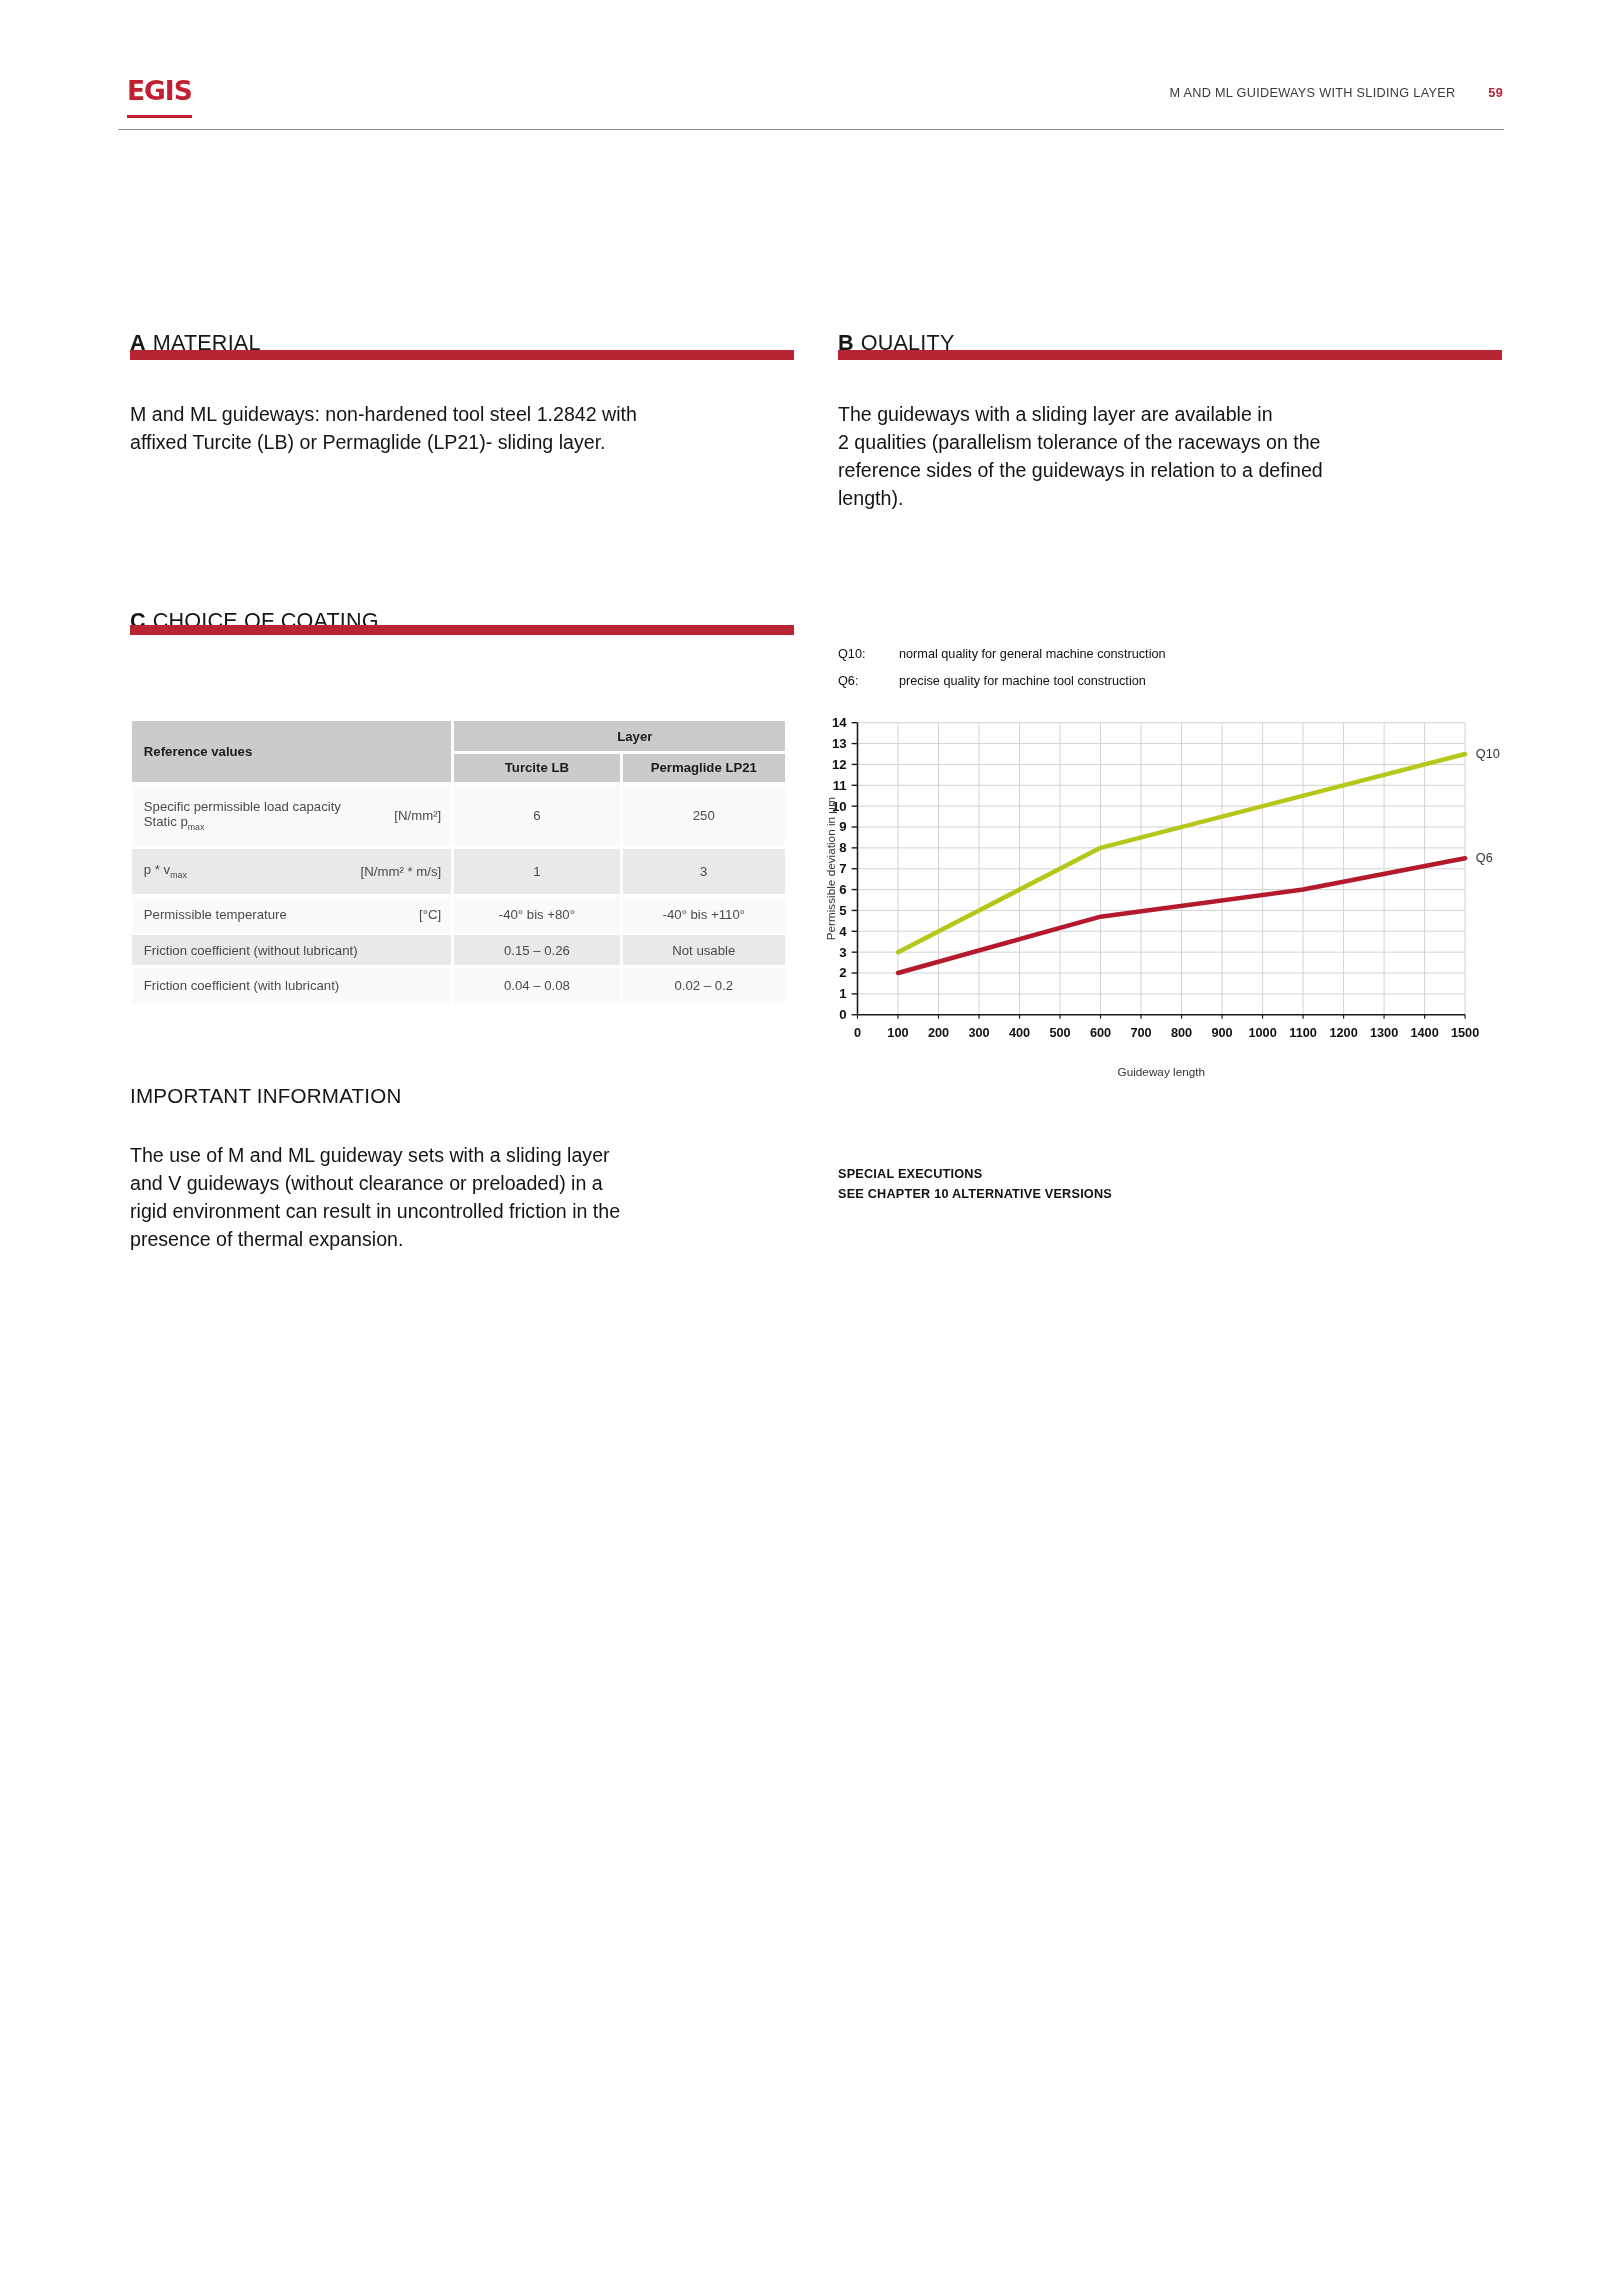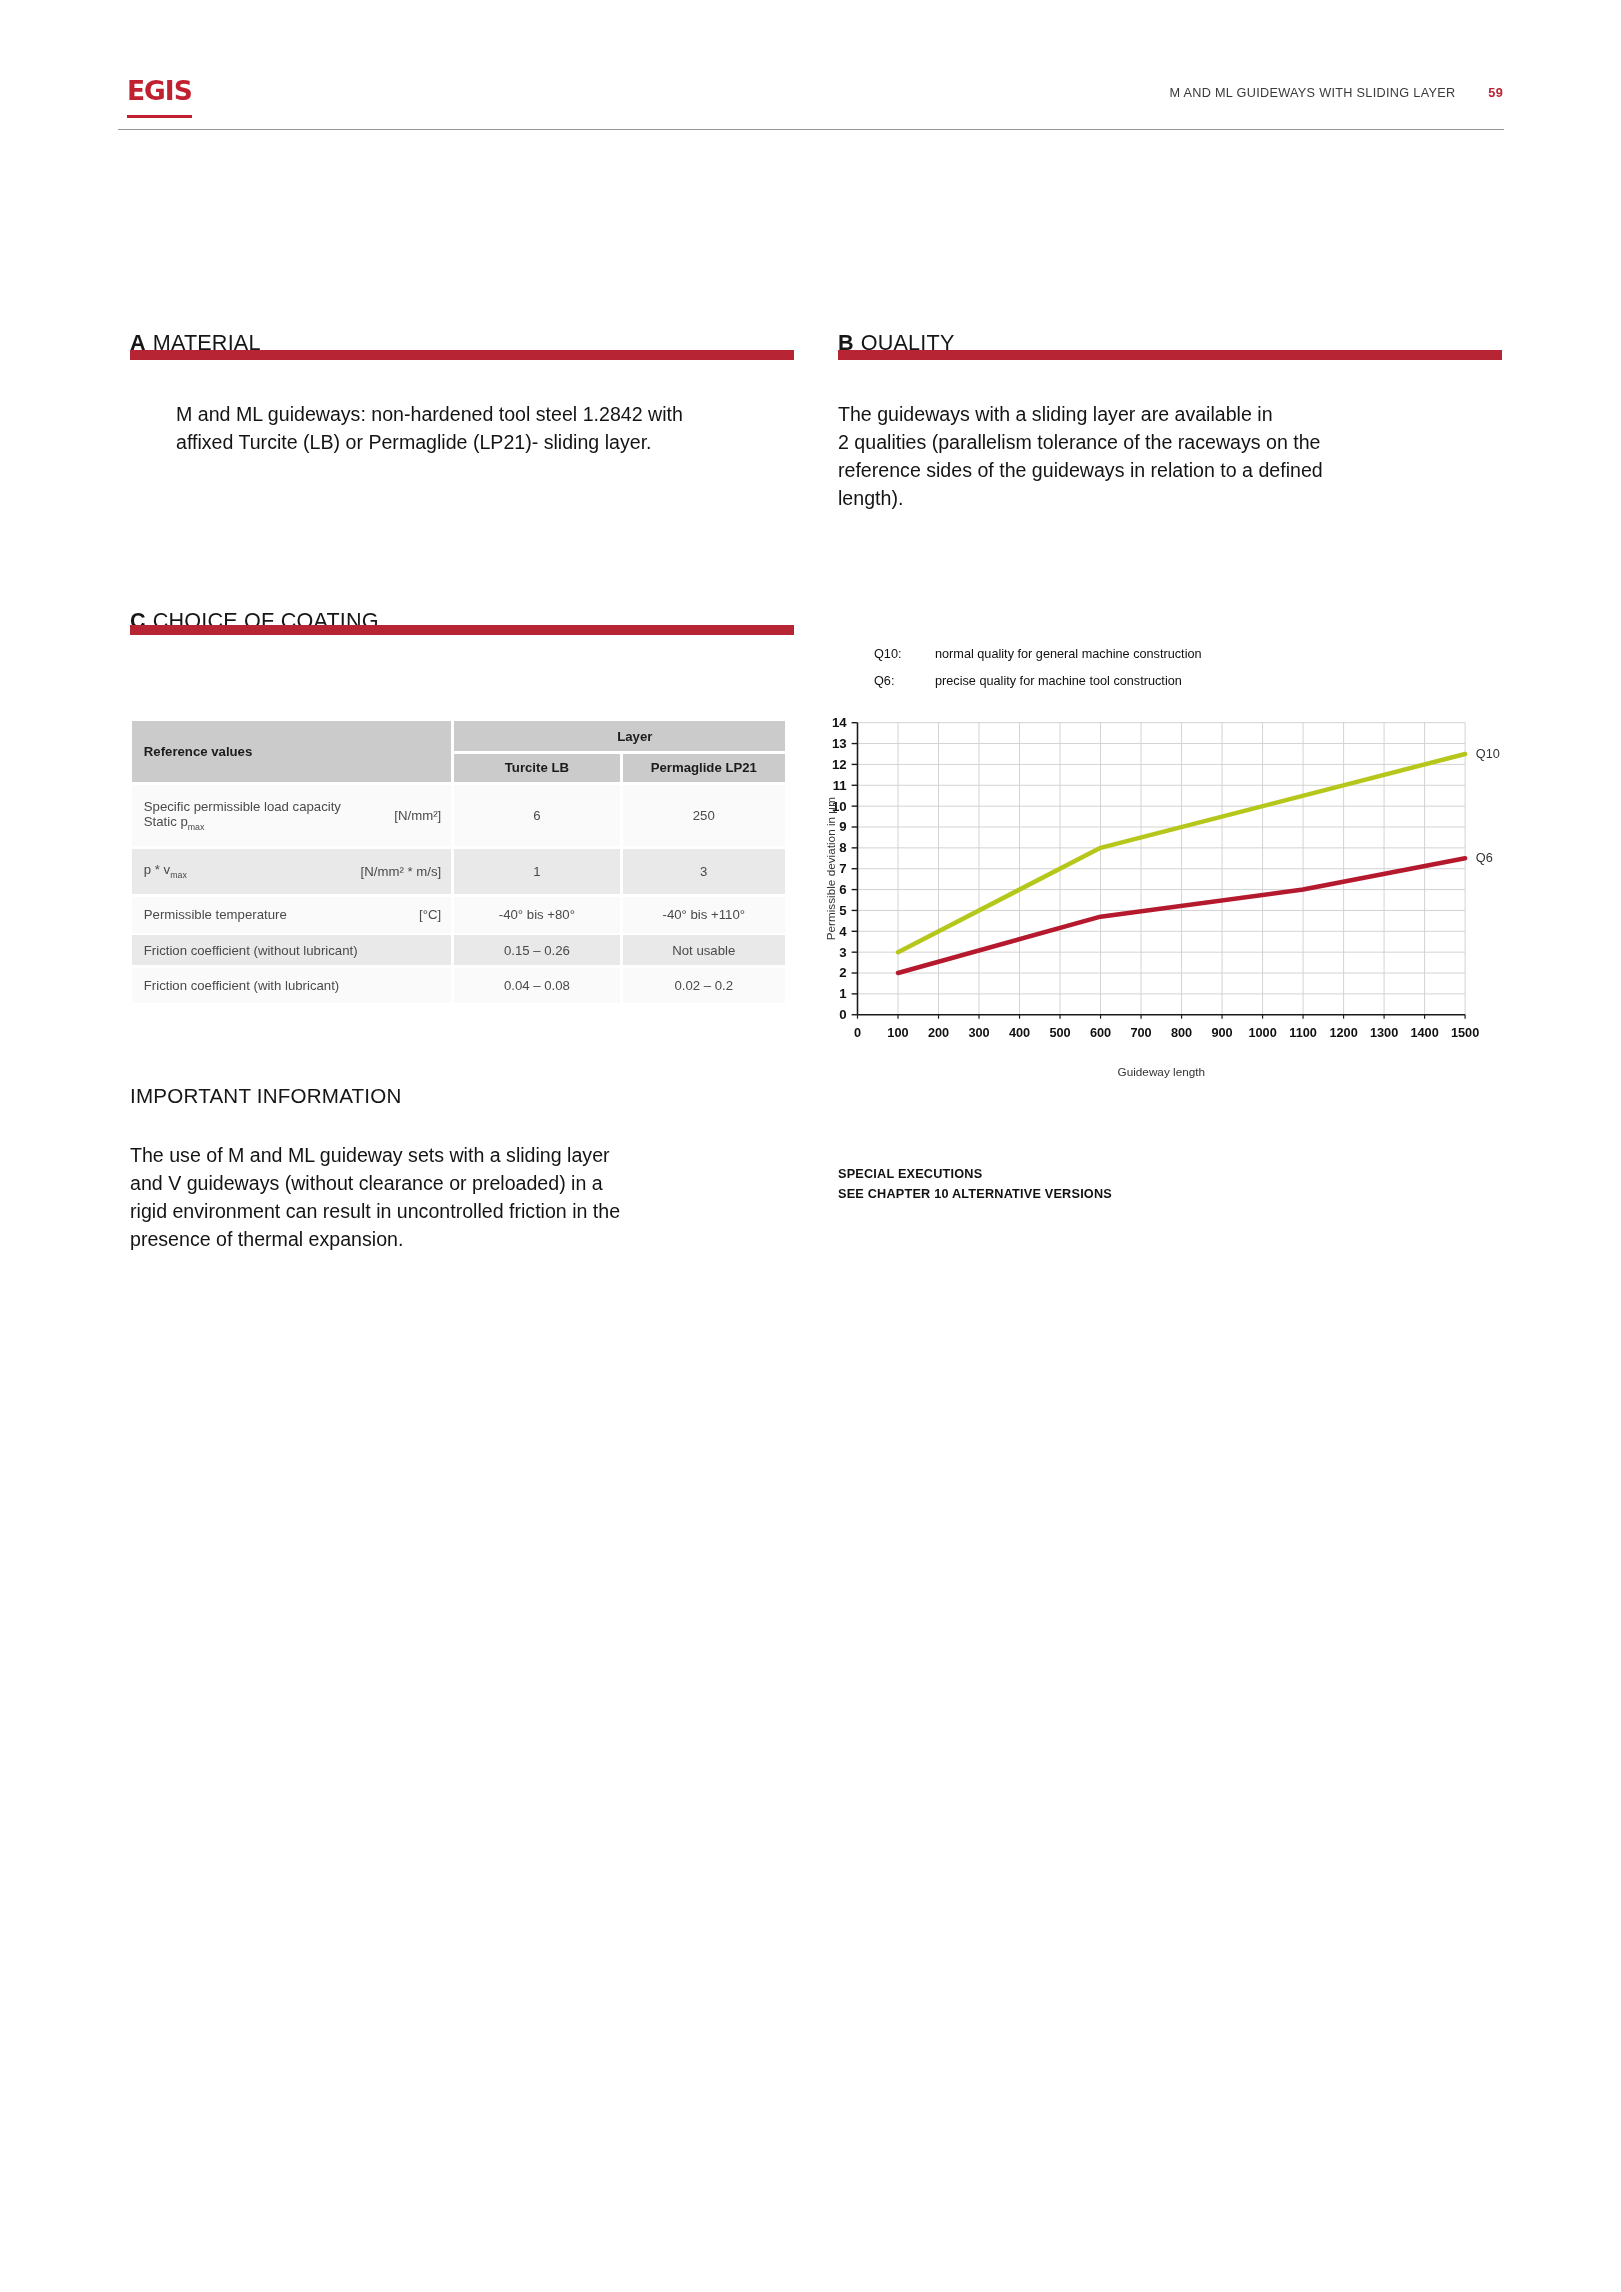--- a/index.html
+++ b/index.html
@@ -16,21 +16,21 @@
   .header-rule{position:absolute;left:118px;top:129px;width:1386px;height:1px;background:#949494;}
 
   
   .sec-head{position:absolute;font-size:21.6px;color:#161616;letter-spacing:0.2px;margin-top:28px;}
   .sec-head .letter{font-weight:bold;margin-right:6.9px;}
   .redbar{position:absolute;width:664px;height:9.8px;background:#b72433;}
   .body{position:absolute;font-size:19.6px;line-height:28px;color:#141414;white-space:pre-line;}
 
   
   .legend{position:absolute;left:838px;top:641px;font-size:12.7px;color:#111;}
-  .legend-row{display:flex;line-height:26.5px;margin-left:36px;}
+  .legend-row{display:flex;line-height:26.5px;}
   .legend-code{width:61px;}
 
   
   .ctable{position:absolute;left:132px;top:721px;display:grid;
           grid-template-columns:319px 166px 162px;
           grid-template-rows:30px 28px 61px 45px 36px 30px 35px;
           gap:2.9px;font-size:13.2px;color:#4a4a4a;}
   .th{background:#cbcbcb;font-weight:bold;color:#1c1c1c;display:flex;align-items:center;justify-content:center;}
   .th.corner{grid-row:1/3;grid-column:1;justify-content:flex-start;padding-left:11.8px;}
   .th.layer{grid-row:1;grid-column:2/4;padding-left:31px;}
@@ -60,21 +60,21 @@
   <div class="header-right">
     <span>M AND ML GUIDEWAYS WITH SLIDING LAYER</span>
     <span class="pagenum">59</span>
   </div>
   <div class="header-rule"></div>
 
   <div class="sec-head" style="left:130px;top:302px;">
     <span class="letter">A</span><span>MATERIAL</span>
   </div>
   <div class="redbar" style="left:130px;top:350px;"></div>
-  <div class="body" style="left:130px;top:400px;width:686px;margin-left:46px;">M and ML guideways: non-hardened tool steel 1.2842 with
+  <div class="body" style="left:130px;top:400px;width:686px;">M and ML guideways: non-hardened tool steel 1.2842 with
 affixed Turcite (LB) or Permaglide (LP21)- sliding layer.</div>
 
   <div class="sec-head" style="left:838px;top:302px;">
     <span class="letter">B</span><span>QUALITY</span>
   </div>
   <div class="redbar" style="left:838px;top:350px;"></div>
   <div class="body" style="left:838px;top:400px;width:686px;">The guideways with a sliding layer are available in
 2 qualities (parallelism tolerance of the raceways on the
 reference sides of the guideways in relation to a defined
 length).</div>

